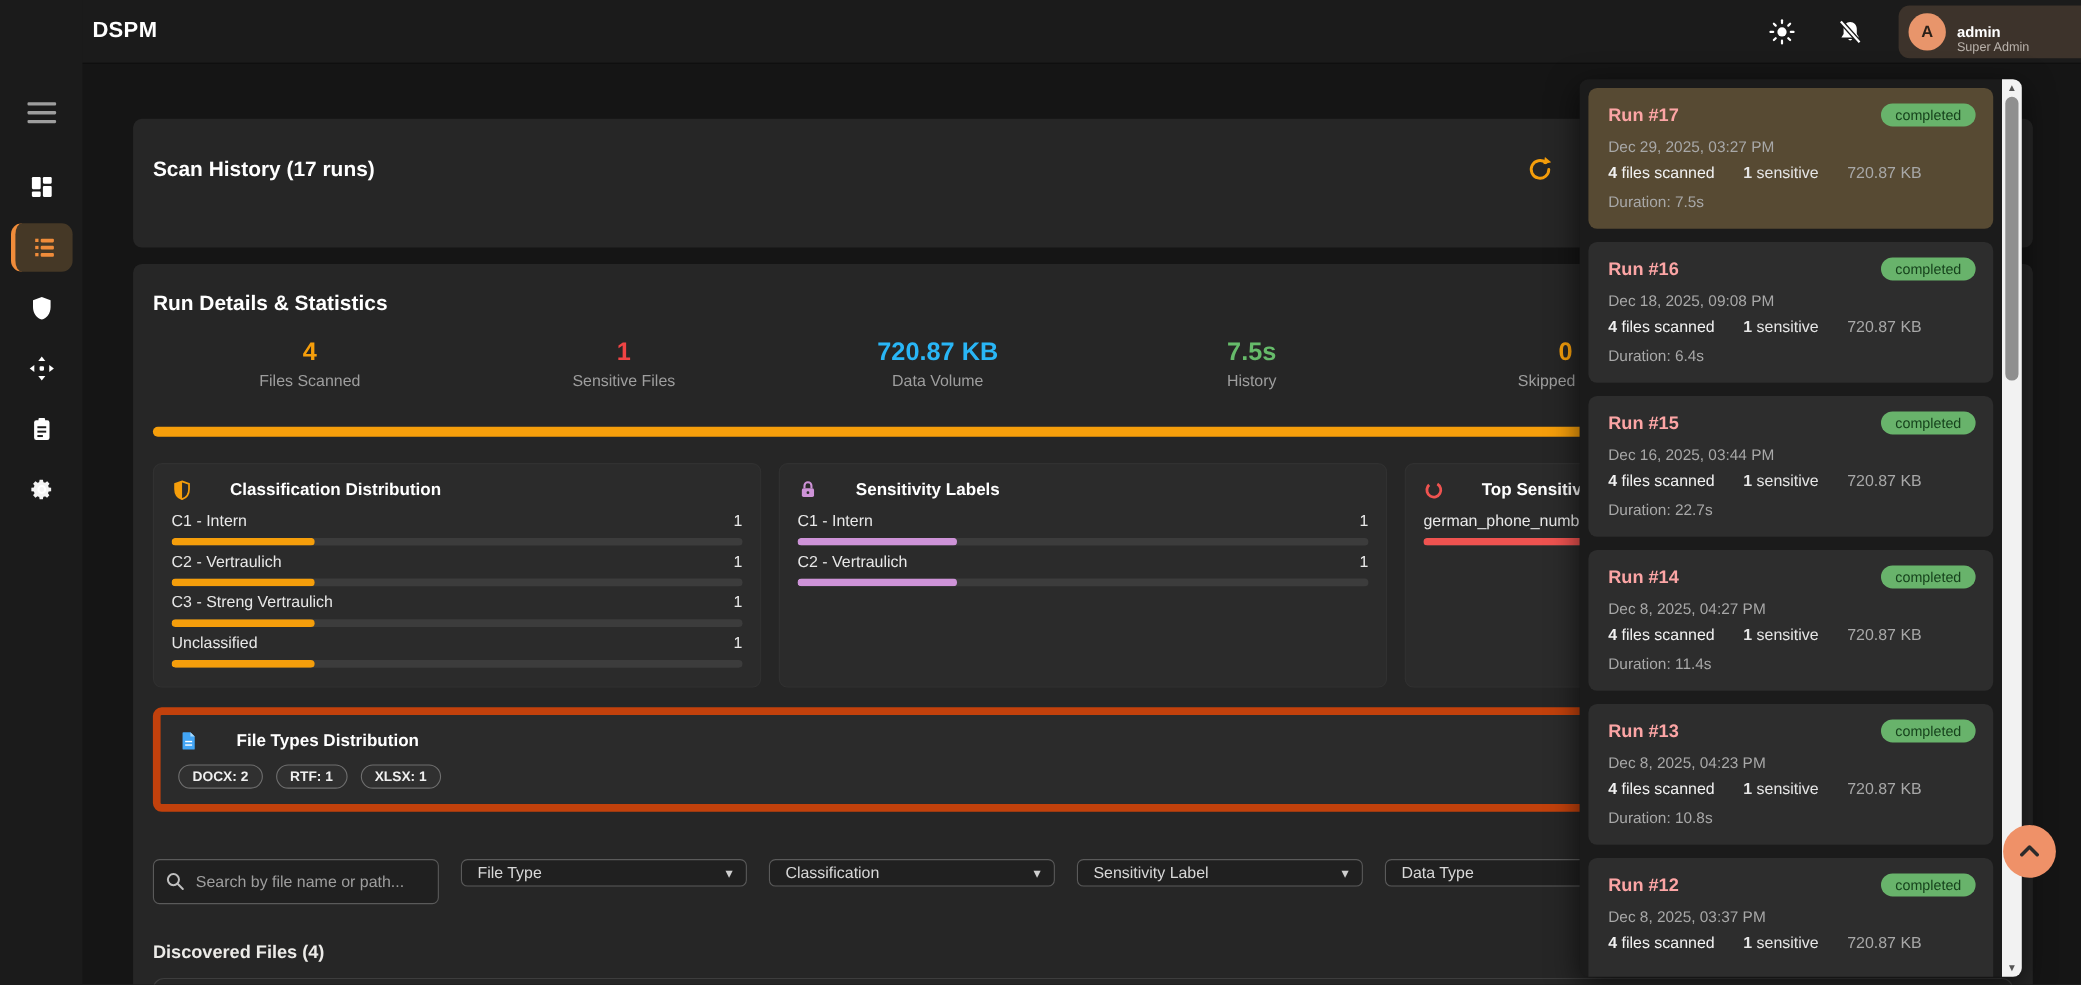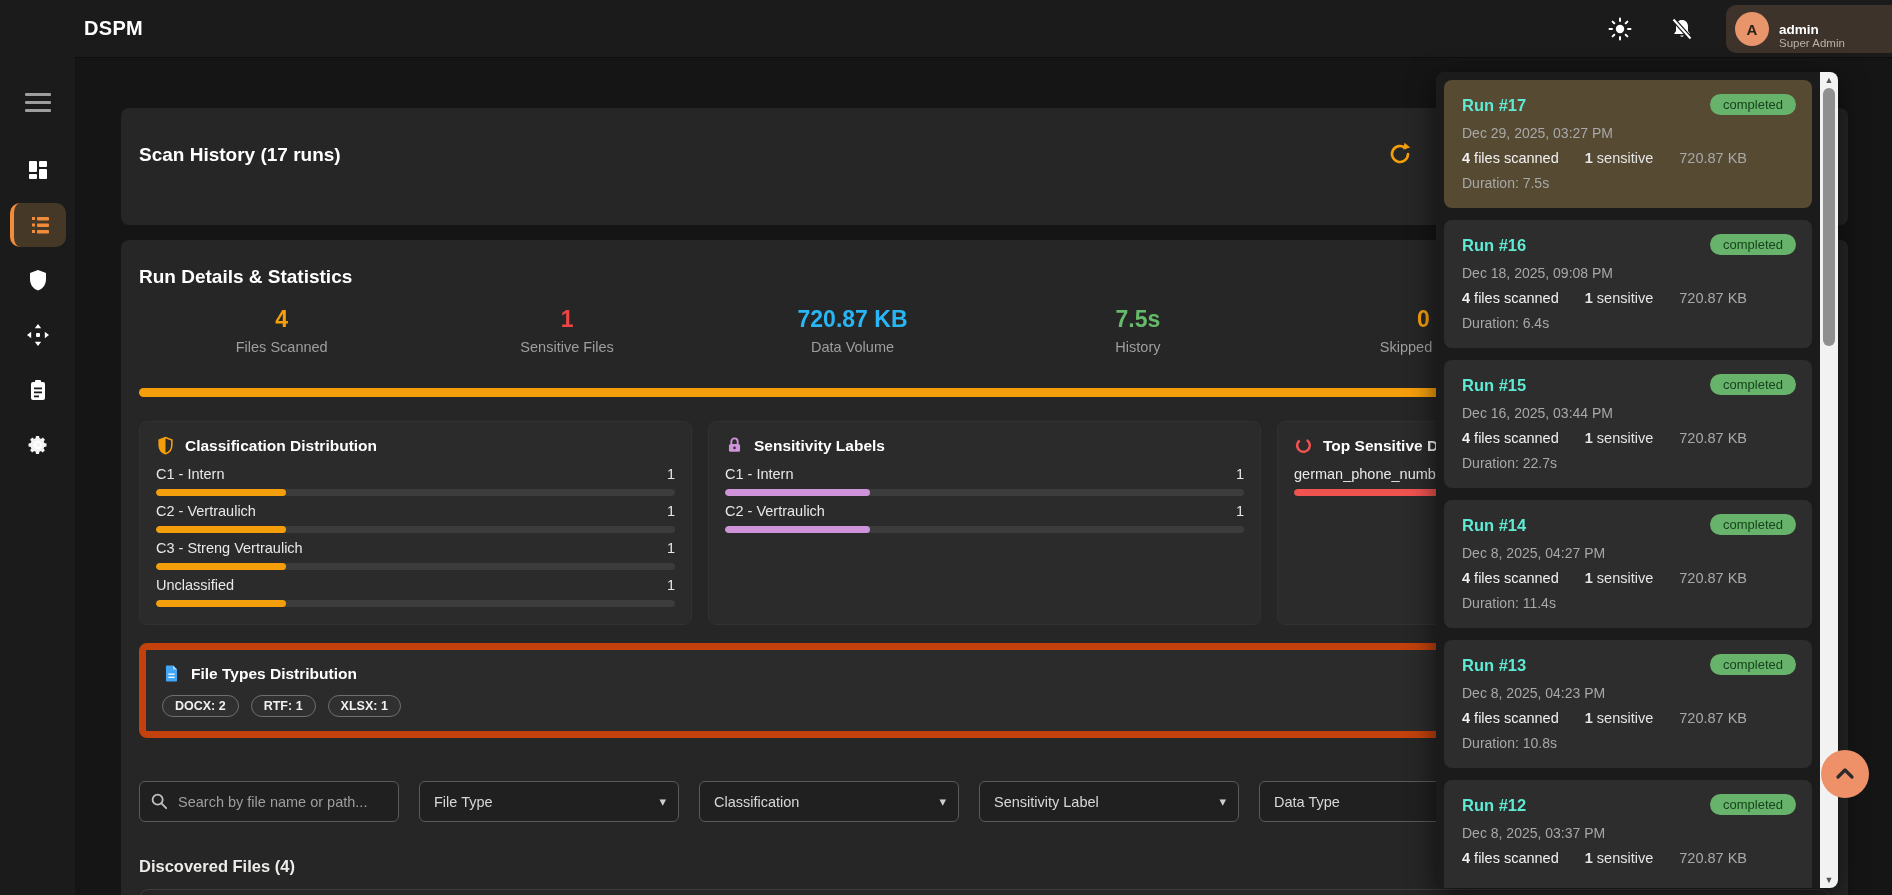--- a/index.html
+++ b/index.html
@@ -50,56 +50,56 @@
   .details-card { left:121px; top:240px; width:1727px; height:760px; }
   .details-title { position:absolute; left:18px; top:26px; font-size:19px; font-weight:bold; color:#fff; }
   .stats-row { position:absolute; left:18px; top:66px; width:1427px; display:flex; }
   .stat { flex:1; text-align:center; }
   .stat-value { font-size:23px; font-weight:bold; }
   .stat-label { margin-top:6px; font-size:14.5px; color:#9e9e9e; }
   .full-bar { position:absolute; left:18px; top:148px; width:1691px; height:9px; background:#f59e0b; border-radius:5px; }
   .dist-row { position:absolute; left:18px; top:181px; right:18px; display:flex; gap:16px; }
   .mini-card { flex:1; background:#2b2b2b; border:1px solid #313131; border-radius:8px; height:204px; padding:14px 16px; overflow:hidden; }
   .mini-head { display:flex; align-items:center; gap:10px; margin-bottom:10px; white-space:nowrap; }
-  .mini-title { font-size:15.5px; font-weight:bold; color:#fff; }
+  .mini-title { font-size:15.5px; font-weight:bold; color:#fff;margin-left:24px; }
   .dist-line { display:flex; justify-content:space-between; font-size:14.5px; color:#e8e8e8; line-height:18px; margin-top:6px; white-space:nowrap; }
   .bar-track { height:7px; background:#3c3c3c; border-radius:4px; margin-top:6px; overflow:hidden; }
   .bar-fill { height:7px; border-radius:4px; }
   .fill-orange { background:#f59e0b; }
   .fill-purple { background:#ce93d8; }
   .fill-red { background:#ef5350; }
   .filetypes-card { position:absolute; left:18px; top:403px; right:18px; height:95px; background:#2b2b2b; border:7px solid #c2410c; border-radius:8px; padding:14px 16px; }
   .chips { display:flex; gap:12px; margin-top:12px; }
   .chip { border:1px solid #6f6f6f; border-radius:13px; padding:3px 12px; font-size:12.5px; font-weight:bold; color:#f0f0f0; background:#303030; }
   .filters { position:absolute; left:18px; top:541px; display:flex; gap:20px; }
   .search-wrap { position:relative; width:260px; height:41px; }
   .search-input {
     width:100%; height:100%; background:#202020; border:1px solid #5a5a5a; border-radius:6px;
     color:#d8d8d8; font-size:14.5px; padding:0 10px 0 38px; font-family:inherit; outline:none;
   }
   .search-input::placeholder { color:#9e9e9e; }
   .search-ico { position:absolute; left:11px; top:11px; }
   .filter-select {
-    width:260px; height:41px; background:#202020; border:1px solid #5a5a5a; border-radius:6px;
+    width:260px; height:25px; background:#202020; border:1px solid #5a5a5a; border-radius:6px;
     display:flex; align-items:center; justify-content:space-between; padding:0 12px 0 14px;
     font-size:14.5px; color:#d8d8d8; cursor:pointer;
   }
   .caret { color:#cfcfcf; font-size:13px; }
   .discovered-title { position:absolute; left:18px; top:617px; font-size:16.5px; font-weight:bold; color:#ecebe8; }
   .table-top { position:absolute; left:18px; top:649px; right:18px; height:60px; border:1px solid #3d3d3d; border-radius:10px; }
   
   .runs-panel {
     position:absolute; left:1436px; top:72px; width:402px; height:816px;
     background:#1b1b1b; border-radius:8px; z-index:10;
     box-shadow:0 8px 28px rgba(0,0,0,.6);
   }
   .runs-list { position:absolute; left:0; top:0; right:18px; bottom:0; overflow:hidden; padding:8px; display:flex; flex-direction:column; gap:12px; }
   .run-card { background:#2d2d2d; border-radius:8px; min-height:128px; padding:14px 18px; position:relative; flex:0 0 128px; }
   .run-card.selected { background:#574a33; }
-  .run-title { font-size:16.5px; font-weight:bold; color:#5eead4; line-height:22px; }
+  .run-title { font-size:16.5px; font-weight:bold; color:#fca5a5; line-height:22px; }
   .run-badge {
     position:absolute; right:16px; top:14px; background:#68b36b; color:#16421c;
     font-size:13px; padding:3px 13px; border-radius:13px;
   }
   .run-date { margin-top:9px; font-size:14px; color:#a8a8a8; }
   .run-stats { margin-top:9px; font-size:14.5px; display:flex; gap:26px; white-space:nowrap; }
   .run-files { color:#f2f2f2; }
   .run-sens { color:#e5e5e5; }
   .run-size { color:#a8a8a8; }
   .run-duration { margin-top:9px; font-size:14px; color:#a8a8a8; }

